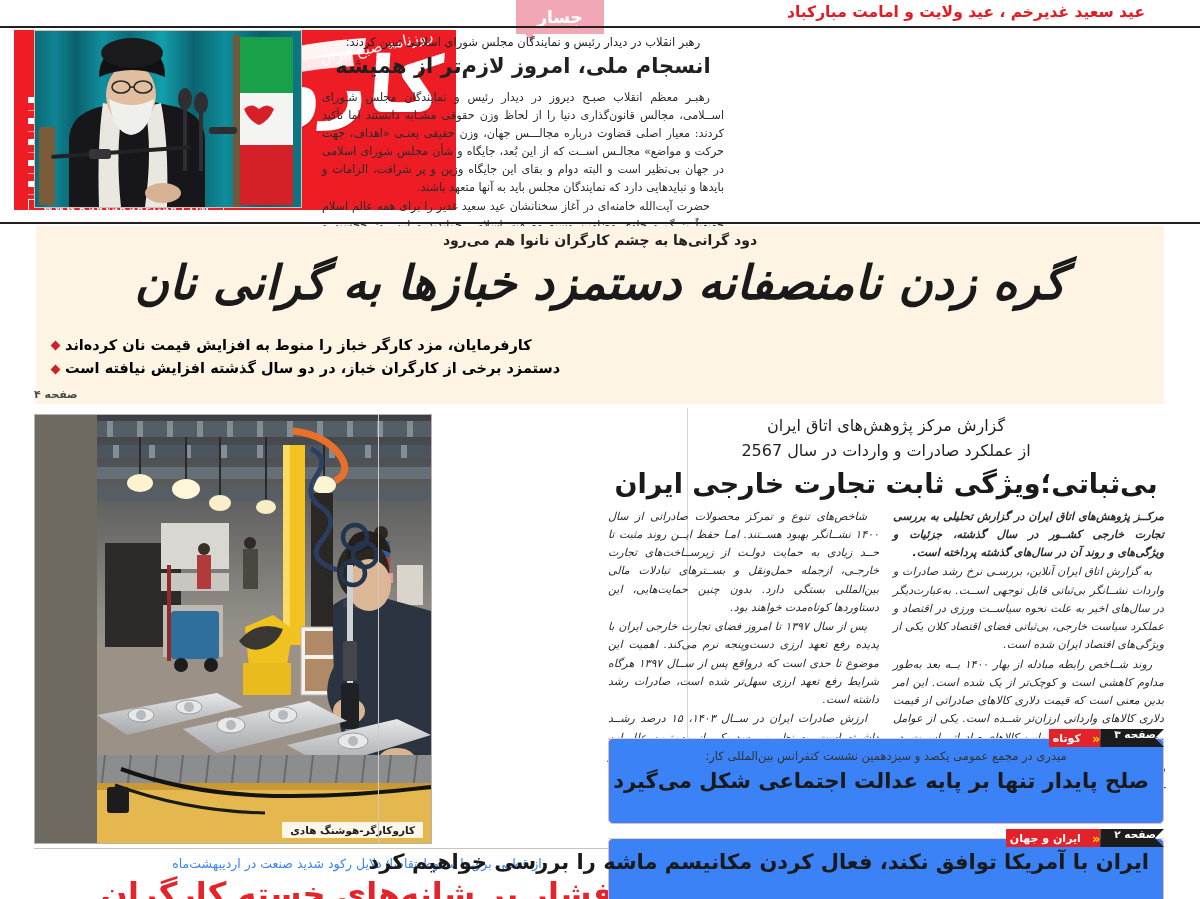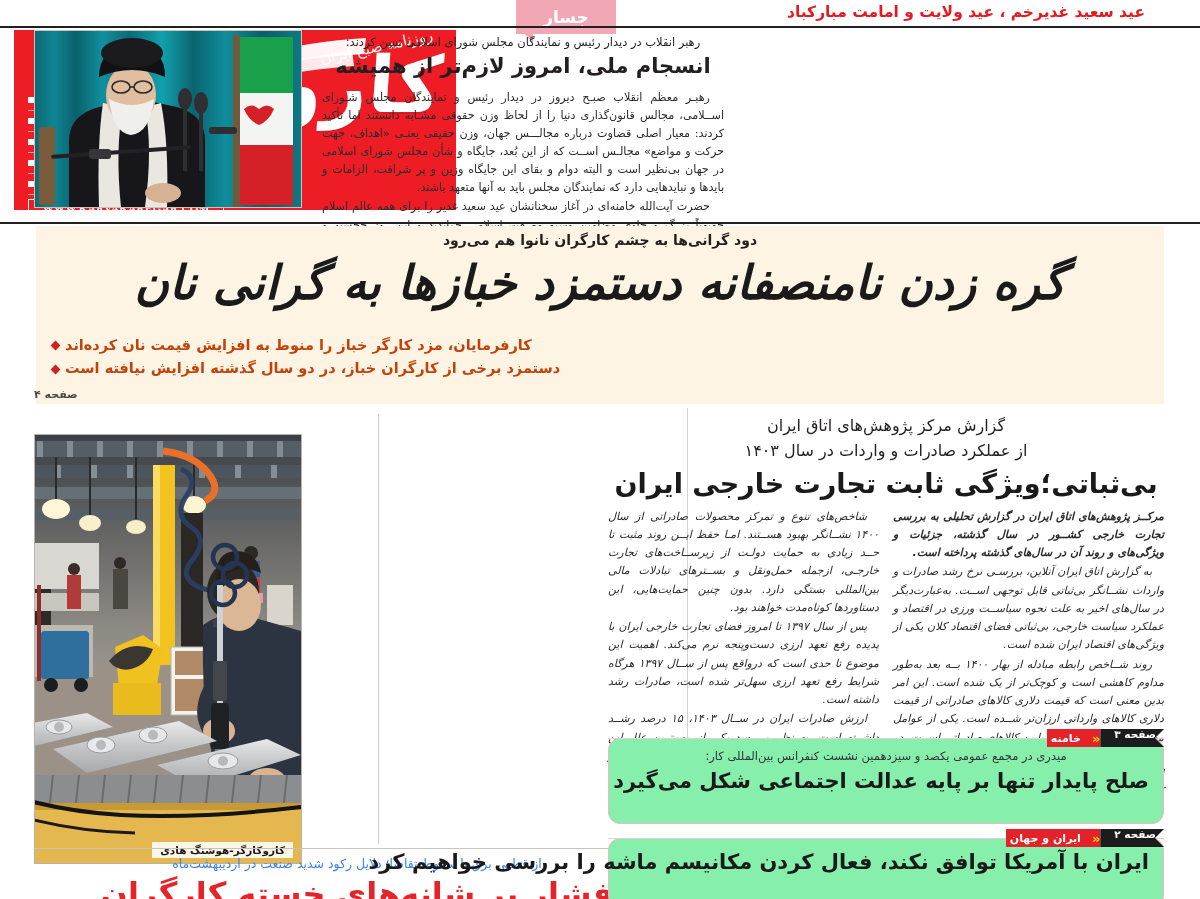--- a/index.html
+++ b/index.html
@@ -39,21 +39,21 @@
     color: #e31b23;
     letter-spacing: -0.2px;
     white-space: nowrap;
   }
 
   
   .jasar-bubble {
     position: absolute;
     top: 0px;
     left: 516px;
-    width: 100px;
+    width: 88px;
     height: 34px;
     background: #f2a8b4;
   }
   .jasar-bubble::after {
     content: "";
     position: absolute;
     bottom: -9px;
     left: 8px;
     width: 0; height: 0;
     border-left: 9px solid transparent;
@@ -259,21 +259,21 @@
     text-align: left;
   }
   .lead-bullet {
     display: flex;
     flex-direction: row;
     justify-content: flex-end;
     align-items: center;
     gap: 6px;
     font-size: 14.5px;
     font-weight: bold;
-    color: #c2410c;
+    color: #000000;
     line-height: 1.62;
     white-space: nowrap;
   }
   .diamond {
     width: 7px; height: 7px;
     background: #cf2026;
     transform: rotate(45deg);
     flex: 0 0 auto;
     order: 2;
   }
@@ -284,23 +284,23 @@
     top: 388px;
     left: 34px;
     font-size: 11px;
     font-weight: bold;
     color: #4a4a4a;
   }
 
   
   .main-photo {
     position: absolute;
-    top: 434px;
+    top: 414px;
     left: 34px;
-    width: 268px;
+    width: 398px;
     height: 430px;
     border: 1px solid #b8b3aa;
     background: #6e6a62;
     overflow: hidden;
   }
   .photo-credit {
     position: absolute;
     bottom: 5px;
     right: 8px;
     background: rgba(255,255,255,.88);
@@ -450,22 +450,22 @@
     display: flex;
     align-items: center;
     white-space: nowrap;
     clip-path: polygon(0 0, 100% 0, calc(100% - 9px) 50%, 100% 100%, 0 100%);
   }
 
   
   .teaser {
     position: absolute;
     border: 1px solid #e9b9bc;
-    border-radius: 12px;
-    background: #86efac;
+    border-radius: 5px;
+    background: #3b82f6;
     direction: rtl;
     padding: 10px 14px 12px;
   }
   .teaser-kicker {
     font-size: 11.5px;
     color: #333;
     text-align: center;
     margin-bottom: 5px;
     white-space: nowrap;
   }
@@ -818,40 +818,40 @@
   <div class="vdiv-2"></div>
 
   <div class="bl-rule"></div>
   <div class="bl-story">
     <div class="bl-kicker">از قطعی برق تا سقوط تقاضا؛ دلایل رکود شدید صنعت در اردیبهشت‌ماه</div>
     <div class="bl-head">فشار بر شانه‌های خسته کارگران</div>
   </div>
 
   <div class="trade">
     <div class="trade-kicker">گزارش مرکز پژوهش‌های اتاق ایران</div>
-    <div class="trade-kicker">از عملکرد صادرات و واردات در سال ۱۴۰۳</div>
+    <div class="trade-kicker">از عملکرد صادرات و واردات در سال 2567</div>
     <div class="trade-head">بی‌ثباتی؛ویژگی ثابت تجارت خارجی ایران</div>
     <div class="trade-cols">
       <div class="tcol">
         <p class="lead-p">مرکــز پژوهش‌های اتاق ایران در گزارش تحلیلی به بررسی تجارت خارجی کشــور در سال گذشته، جزئیات و ویژگی‌های و روند آن در سال‌های گذشته پرداخته است.</p>
         <p>به گزارش اتاق ایران آنلاین، بررسـی نرخ رشد صادرات و واردات نشــانگر بی‌ثباتی قابل توجهی اســت. به‌عبارت‌دیگر در سال‌های اخیر به علت نحوه سیاســت ورزی در اقتصاد و عملکرد سیاست خارجی، بی‌ثباتی فضای اقتصاد کلان یکی از ویژگی‌های اقتصاد ایران شده است.</p>
         <p>روند شــاخص رابطه مبادله از بهار ۱۴۰۰ بــه بعد به‌طور مداوم کاهشی است و کوچک‌تر از یک شده است. این امر بدین معنی است که قیمت دلاری کالاهای صادراتی از قیمت دلاری کالاهای وارداتی ارزان‌تر شــده است. یکی از عوامل مهم این امر ارزش‌افزوده پایین کالاهای صادراتی اســت. در راستای رفع آن باید به سرمایه‌گذاری، تولید کالاهای با ارزش‌افزوده بالا در صنایع پایین‌دستی و صادرات آنها اقدام کرد.</p>
       </div>
       <div class="tcol">
         <p>شاخص‌های تنوع و تمرکز محصولات صادراتی از سال ۱۴۰۰ نشــانگر بهبود هســتند. امـا حفظ ایــن روند مثبت تا حــد زیادی به حمایت دولـت از زیرســاخت‌های تجارت خارجـی، ازجمله حمل‌ونقل و بســترهای تبادلات مالی بین‌المللی بستگی دارد. بدون چنین حمایت‌هایی، این دستاوردها کوتاه‌مدت خواهند بود.</p>
         <p>پس از سال ۱۳۹۷ تا امروز فضای تجارت خارجی ایران با پدیده رفع تعهد ارزی دست‌وپنجه نرم می‌کند. اهمیت این موضوع تا حدی است که درواقع پس از ســال ۱۳۹۷ هرگاه شرایط رفع تعهد ارزی سهل‌تر شده است، صادرات رشد داشته است.</p>
         <p>ارزش صادرات ایران در ســال ۱۴۰۳، ۱۵ درصد رشــد داشــته است. به نظر می‌رسد یکی از مهم‌ترین علل این رشد کاهش فاصله نرخ ارز مرکز مبادله ارز و طلای ایران و نرخ ارز آزاد و عملا حذف سقف نرخ ارز مرکز مبادله است.</p>
         <div class="trade-cont">ادامه در صفحه ۴</div>
       </div>
     </div>
   </div>
 
   <div class="badge-line badge-line-1"></div>
   <div class="sec-badge badge-1">
-    <div class="sb-red">خامنه</div>
+    <div class="sb-red">کوتاه</div>
     <div class="sb-chev">«</div>
     <div class="sb-black">صفحه ۳</div>
   </div>
   <div class="teaser teaser-1">
     <div class="teaser-kicker">میدری در مجمع عمومی یکصد و سیزدهمین نشست کنفرانس بین‌المللی کار:</div>
     <div class="teaser-head">صلح پایدار تنها بر پایه عدالت اجتماعی شکل می‌گیرد</div>
   </div>
 
   <div class="badge-line badge-line-2"></div>
   <div class="sec-badge badge-2">

